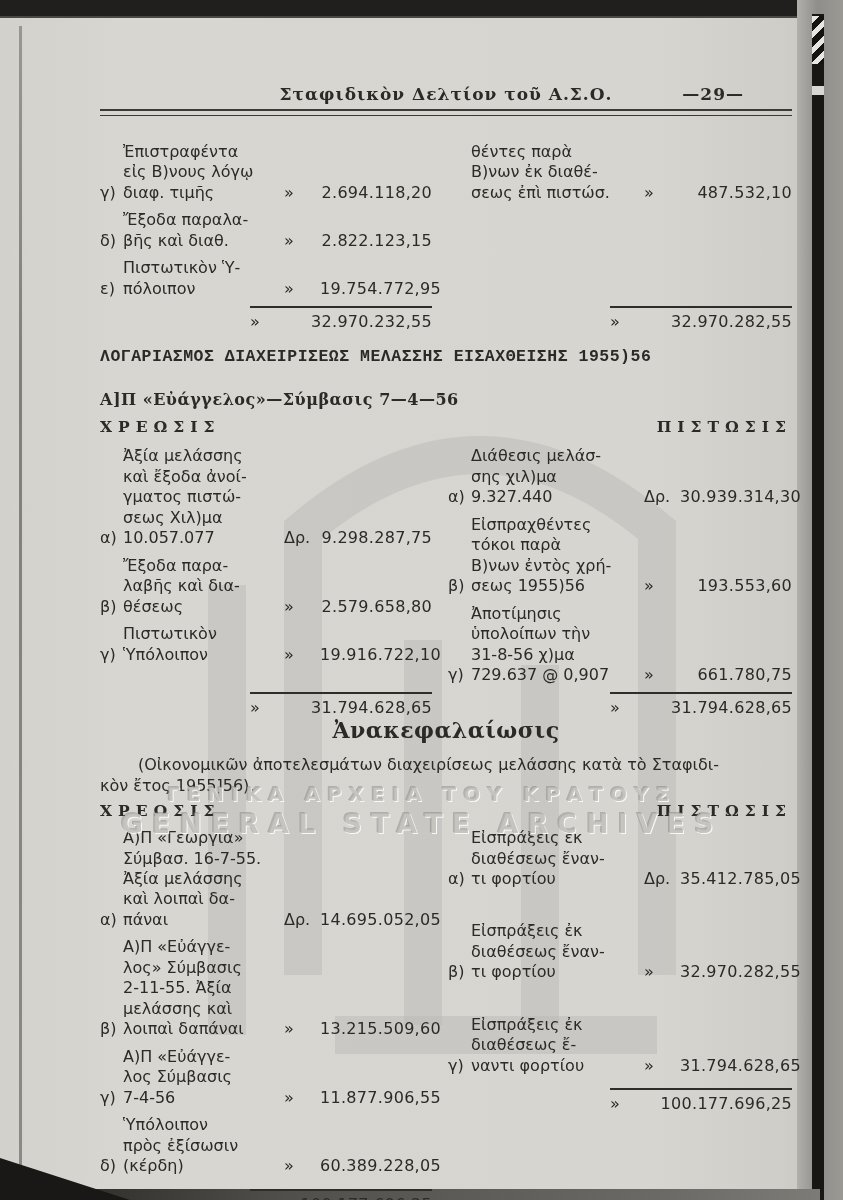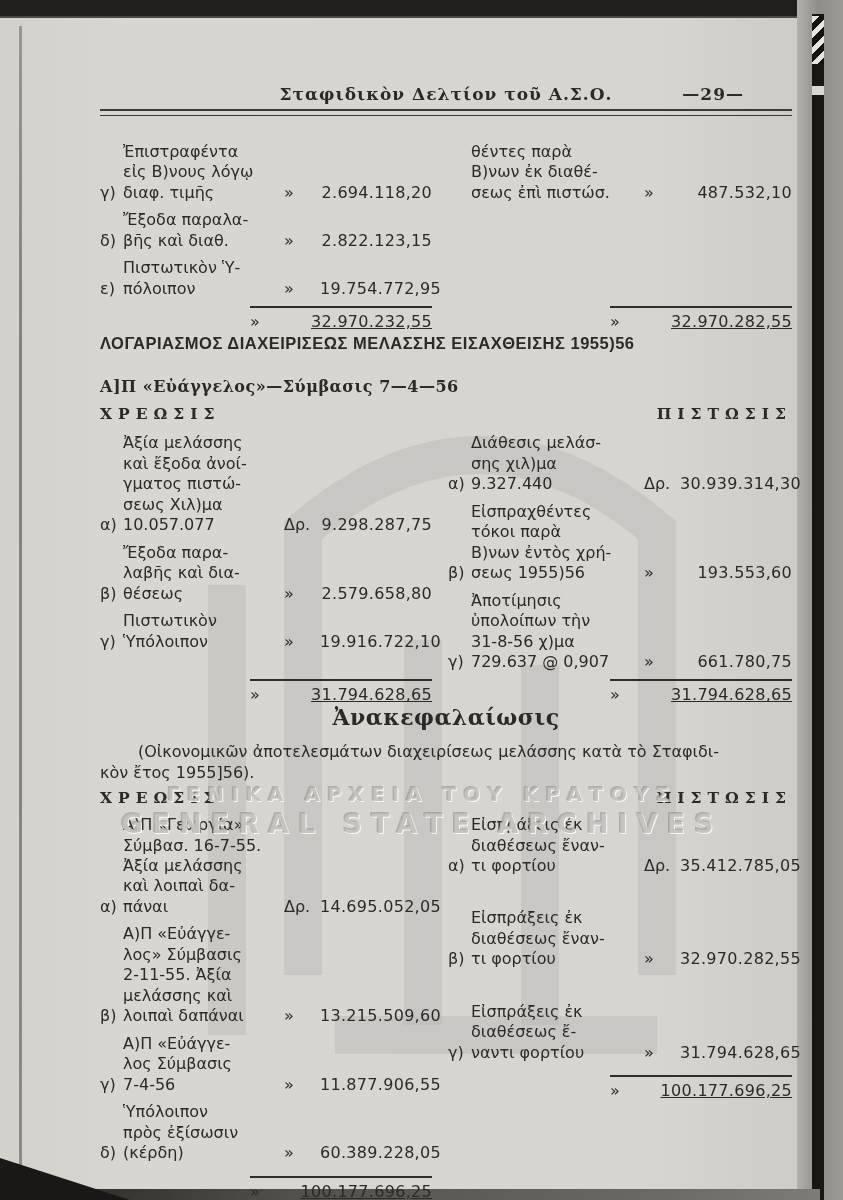--- a/index.html
+++ b/index.html
@@ -34,23 +34,23 @@
   .col-l{width:332px;}
   .gap{width:16px;flex:none;}
   .col-r{flex:1;}
   .entry{display:flex;align-items:flex-end;margin-bottom:7px;font-size:16px;line-height:1.28;}
   .mk{width:23px;flex:none;}
   .lbl{flex:1;white-space:pre-line;}
   .cur{width:36px;flex:none;text-align:left;}
   .amt{width:112px;flex:none;text-align:right;letter-spacing:.3px;}
   .total{display:flex;width:182px;margin-left:auto;border-top:2px solid #2f2d2a;padding-top:4px;margin-top:5px;font-size:16px;}
   .total .cur{width:34px;}
-  .total .amt{flex:1;text-align:right;letter-spacing:.3px;text-decoration:underline;}
+  .total .amt{flex:1;text-align:right;letter-spacing:.3px;}
   .push{margin-top:auto;}
-  .sec-title{margin-top:3px;font-family:Liberation Sans, sans-serif;font-weight:bold;font-size:16.5px;letter-spacing:.5px;}
+  .sec-title{margin-top:16px;font-family:Liberation Mono, monospace;font-weight:bold;font-size:16.5px;letter-spacing:.5px;}
   .sec-sub{margin-top:24px;text-align:left;font-family:"DejaVu Serif",serif;font-weight:bold;font-size:16px;letter-spacing:.5px;}
   .labels-row{display:flex;justify-content:space-between;margin-top:8px;font-weight:bold;font-size:15.5px;letter-spacing:6px;font-family:"DejaVu Serif",serif;}
   .recap-title{text-align:center;font-family:"DejaVu Serif",serif;font-weight:bold;font-size:22px;letter-spacing:.5px;}
   .intro{margin-top:12px;font-size:16px;line-height:1.3;white-space:pre-line;text-indent:38px;}
   .sp{margin-bottom:32px;}
 </style>
 </head>
 <body>
 
 <div class="page">

